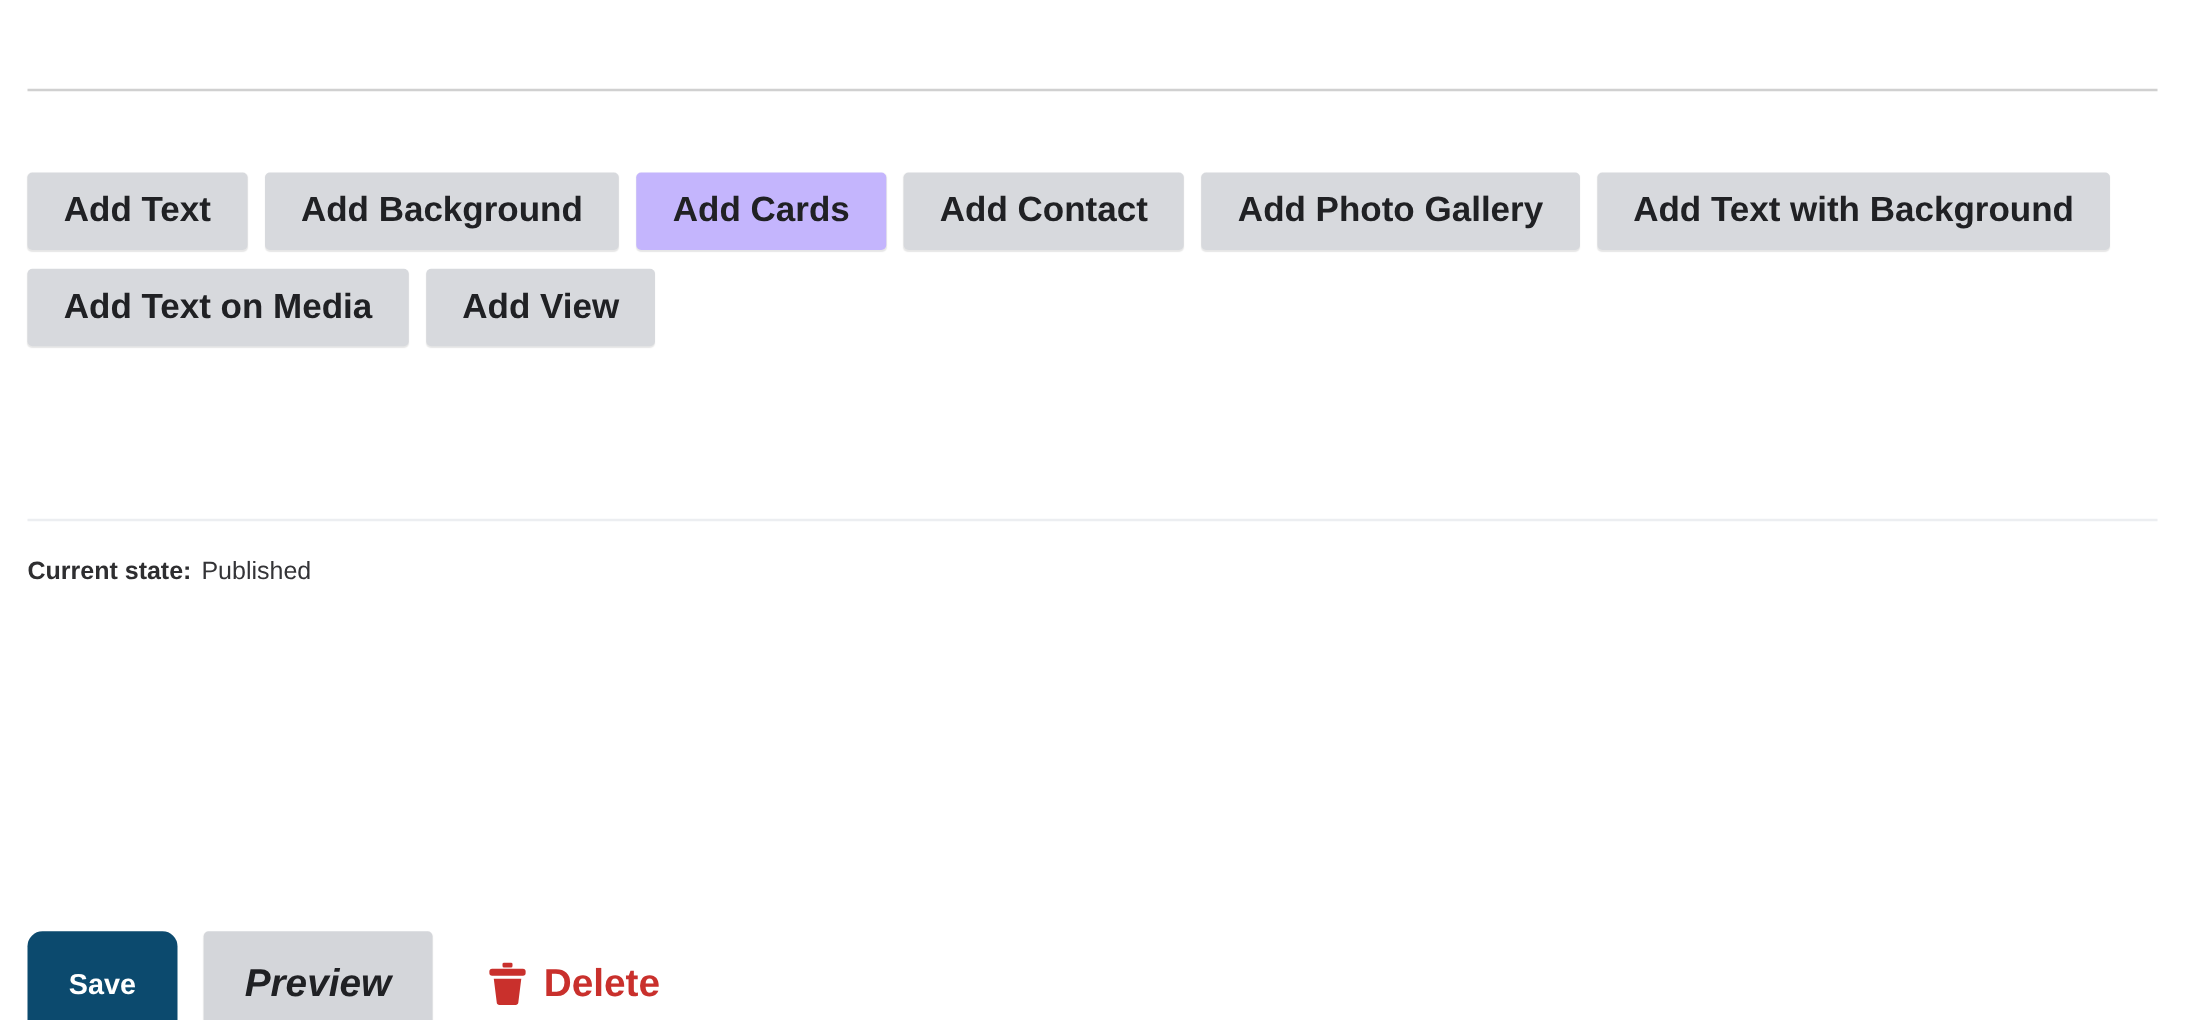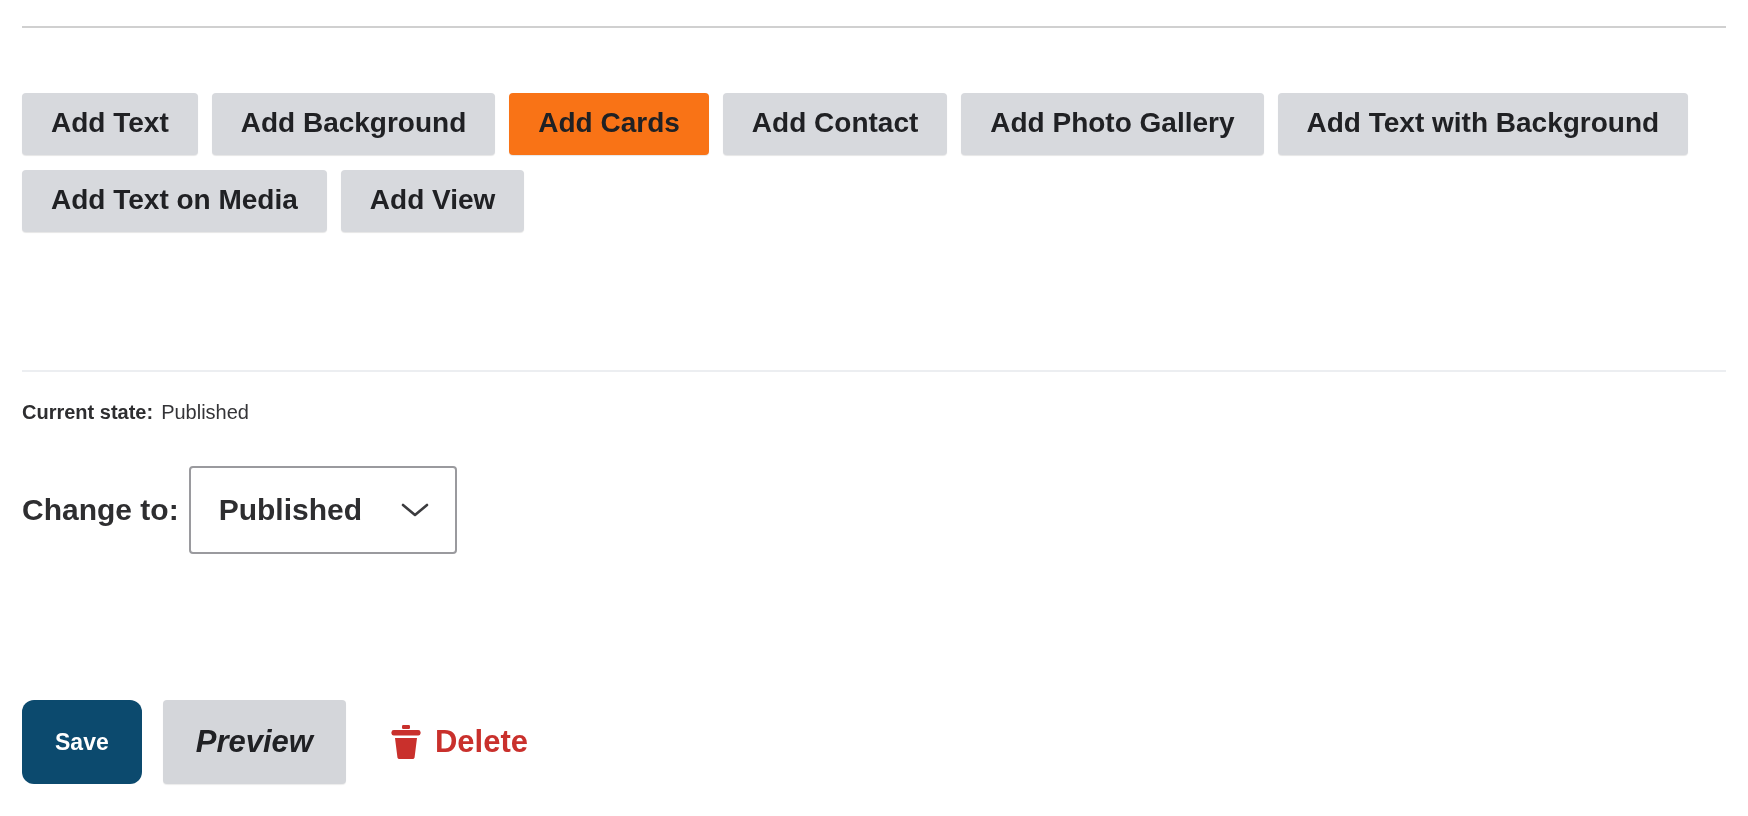--- a/index.html
+++ b/index.html
@@ -15,20 +15,21 @@
     color: #1f1f21;
     overflow: hidden;
     position: relative;
   }
 
   .page {
     position: relative;
     width: 1748px;
     height: 592px;
     padding: 16px;
+    margin-top: 45px;
   }
 
   
   .divider-top {
     position: absolute;
     left: 22px;
     top: 26px;
     width: 1704px;
     height: 2px;
     background: #d0d0d0;
@@ -69,21 +70,21 @@
     padding: 16px 29px 18px 29px;
     height: 62px;
     white-space: nowrap;
     cursor: pointer;
     display: inline-flex;
     align-items: center;
     justify-content: center;
     box-shadow: 0 1px 1px rgba(0,0,0,0.10);
   }
   .add-btn.is-hover {
-    background: #f97316;
+    background: #c4b5fd;
   }
 
   
   .state-line {
     position: absolute;
     left: 22px;
     top: 400px;
     font-size: 20px;
     line-height: 1.2;
     white-space: nowrap;
@@ -233,32 +234,20 @@
     </div>
 
   </div>
 
   <div class="divider-mid"></div>
 
   <div class="state-line">
     <span class="state-label">Current state:</span><span class="state-value">Published</span>
   </div>
 
-  <div class="change-row">
-    <span class="change-label">Change to:</span>
-
-    <div class="select-wrap">
-      <span class="select-value">Published</span>
-      <span class="select-chevron">
-        <svg width="28" height="16" viewBox="0 0 28 16" fill="none" xmlns="http://www.w3.org/2000/svg" aria-hidden="true">
-          <path d="M2 3 L14 13 L26 3" stroke="#3c3c3f" stroke-width="2.6" stroke-linecap="round" stroke-linejoin="round"></path>
-        </svg>
-      </span>
-    </div>
-  </div>
 
   <div class="action-row">
     <button class="btn-primary">Save</button>
     <button class="btn-secondary">Preview</button>
 
     <a class="delete-link" href="#">
       <span class="trash-icon">
         <svg width="30" height="34" viewBox="0 0 30 34" xmlns="http://www.w3.org/2000/svg" aria-hidden="true">
           <rect x="11" y="0" width="8" height="4" rx="1.2" fill="#c9302c"></rect>
           <rect x="0.5" y="5" width="29" height="5.5" rx="2.2" fill="#c9302c"></rect>

